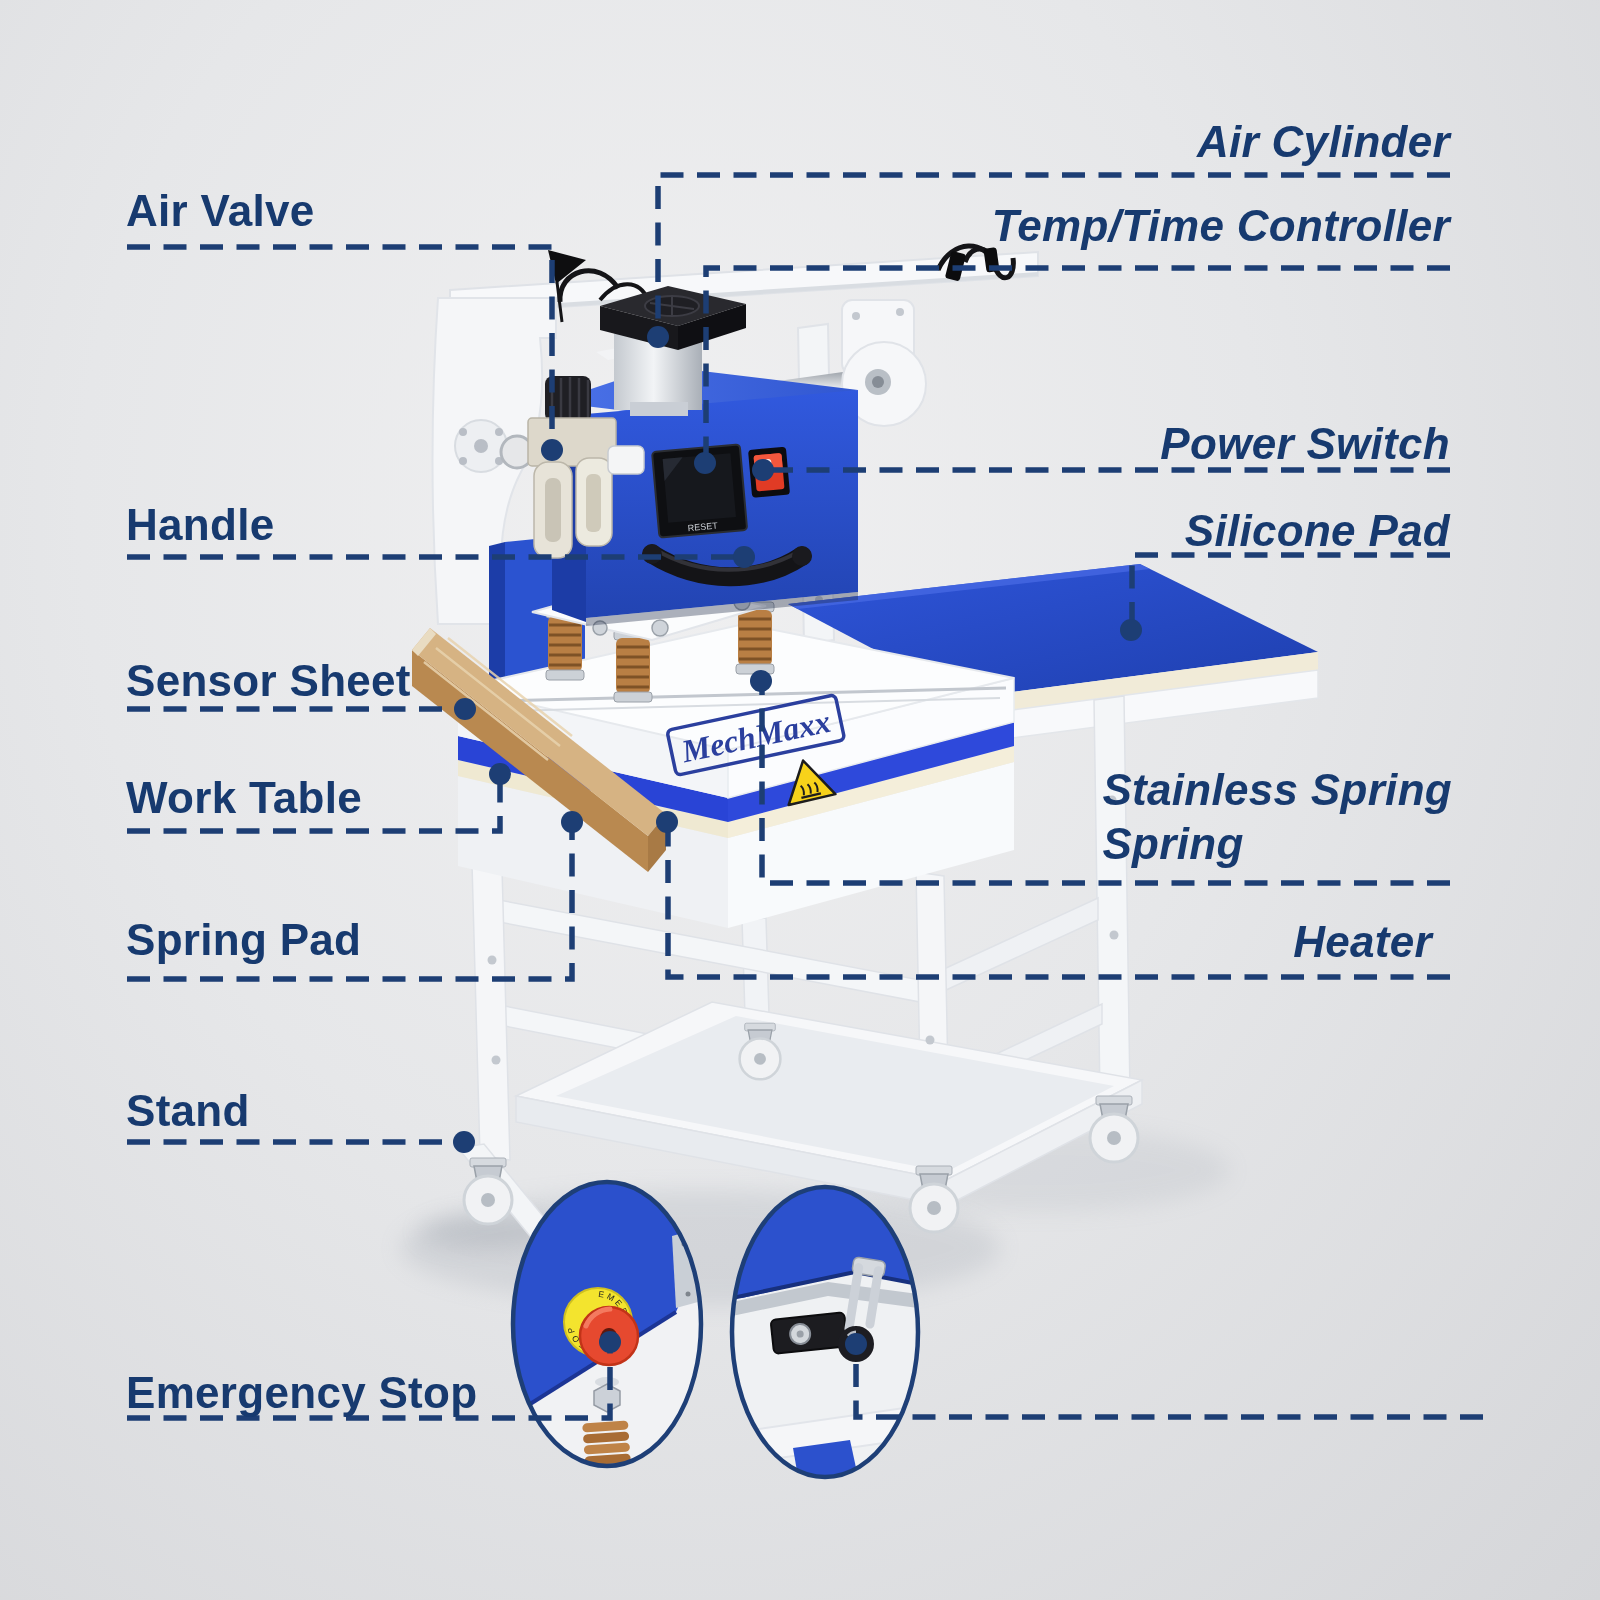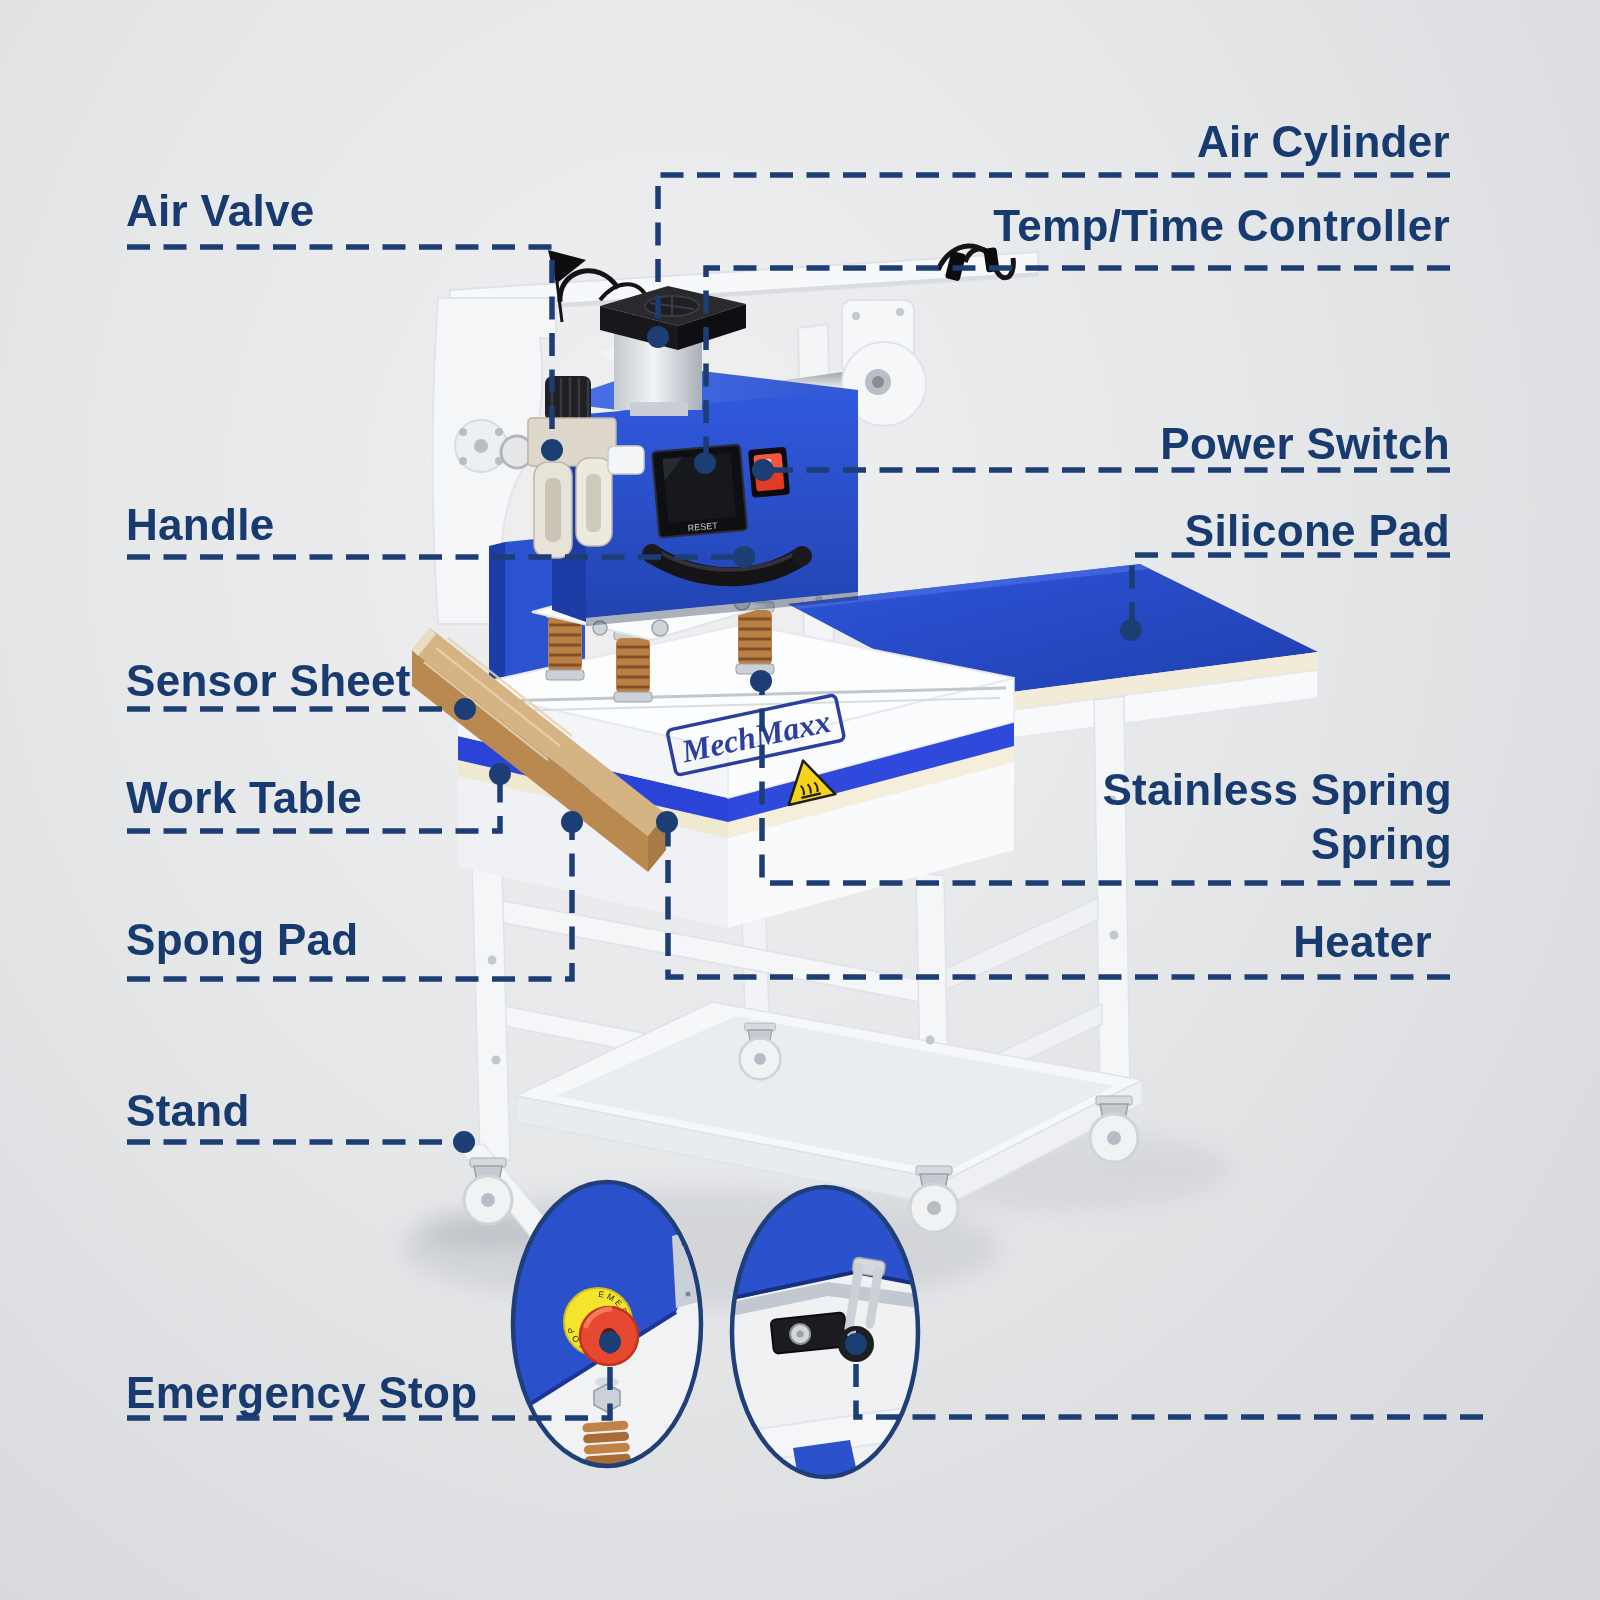--- a/index.html
+++ b/index.html
@@ -10,21 +10,21 @@
   }
   #stage{position:relative;width:1600px;height:1600px;}
   #art{position:absolute;left:0;top:0;}
   .lbl{
     position:absolute;
     font:700 44px "Liberation Sans", sans-serif;
     color:#173a6f;
     letter-spacing:.3px;
     white-space:nowrap;
   }
-  .lbl.right{text-align:right;}
+  .lbl.right{text-align:left;font-style:italic;}
   .lbl.two{line-height:54px;}
 </style>
 </head>
 <body>
 
 <div id="stage">
 
 <svg id="art" width="1600" height="1600" viewBox="0 0 1600 1600">
   <defs>
     <linearGradient id="cylGrad" x1="0" y1="0" x2="1" y2="0">
@@ -363,21 +363,21 @@
     <circle cx="761" cy="681" r="11"></circle>
     <circle cx="667" cy="822" r="11"></circle>
     <circle cx="856" cy="1344" r="11"></circle>
   </g>
 </svg>
 
   <div class="lbl" style="left:126px;top:186px">Air Valve</div>
   <div class="lbl" style="left:126px;top:500px">Handle</div>
   <div class="lbl" style="left:126px;top:656px">Sensor Sheet</div>
   <div class="lbl" style="left:126px;top:773px">Work Table</div>
-  <div class="lbl" style="left:126px;top:915px">Spong Pad</div>
+  <div class="lbl" style="left:126px;top:915px">Spring Pad</div>
   <div class="lbl" style="left:126px;top:1086px">Stand</div>
   <div class="lbl" style="left:126px;top:1368px">Emergency Stop</div>
 
   <div class="lbl right" style="right:150px;top:117px">Air Cylinder</div>
   <div class="lbl right" style="right:150px;top:201px">Temp/Time Controller</div>
   <div class="lbl right" style="right:150px;top:419px">Power Switch</div>
   <div class="lbl right" style="right:150px;top:506px">Silicone Pad</div>
   <div class="lbl right two" style="right:148px;top:763px">
     <div>Stainless Spring</div>
     <div>Spring</div>

